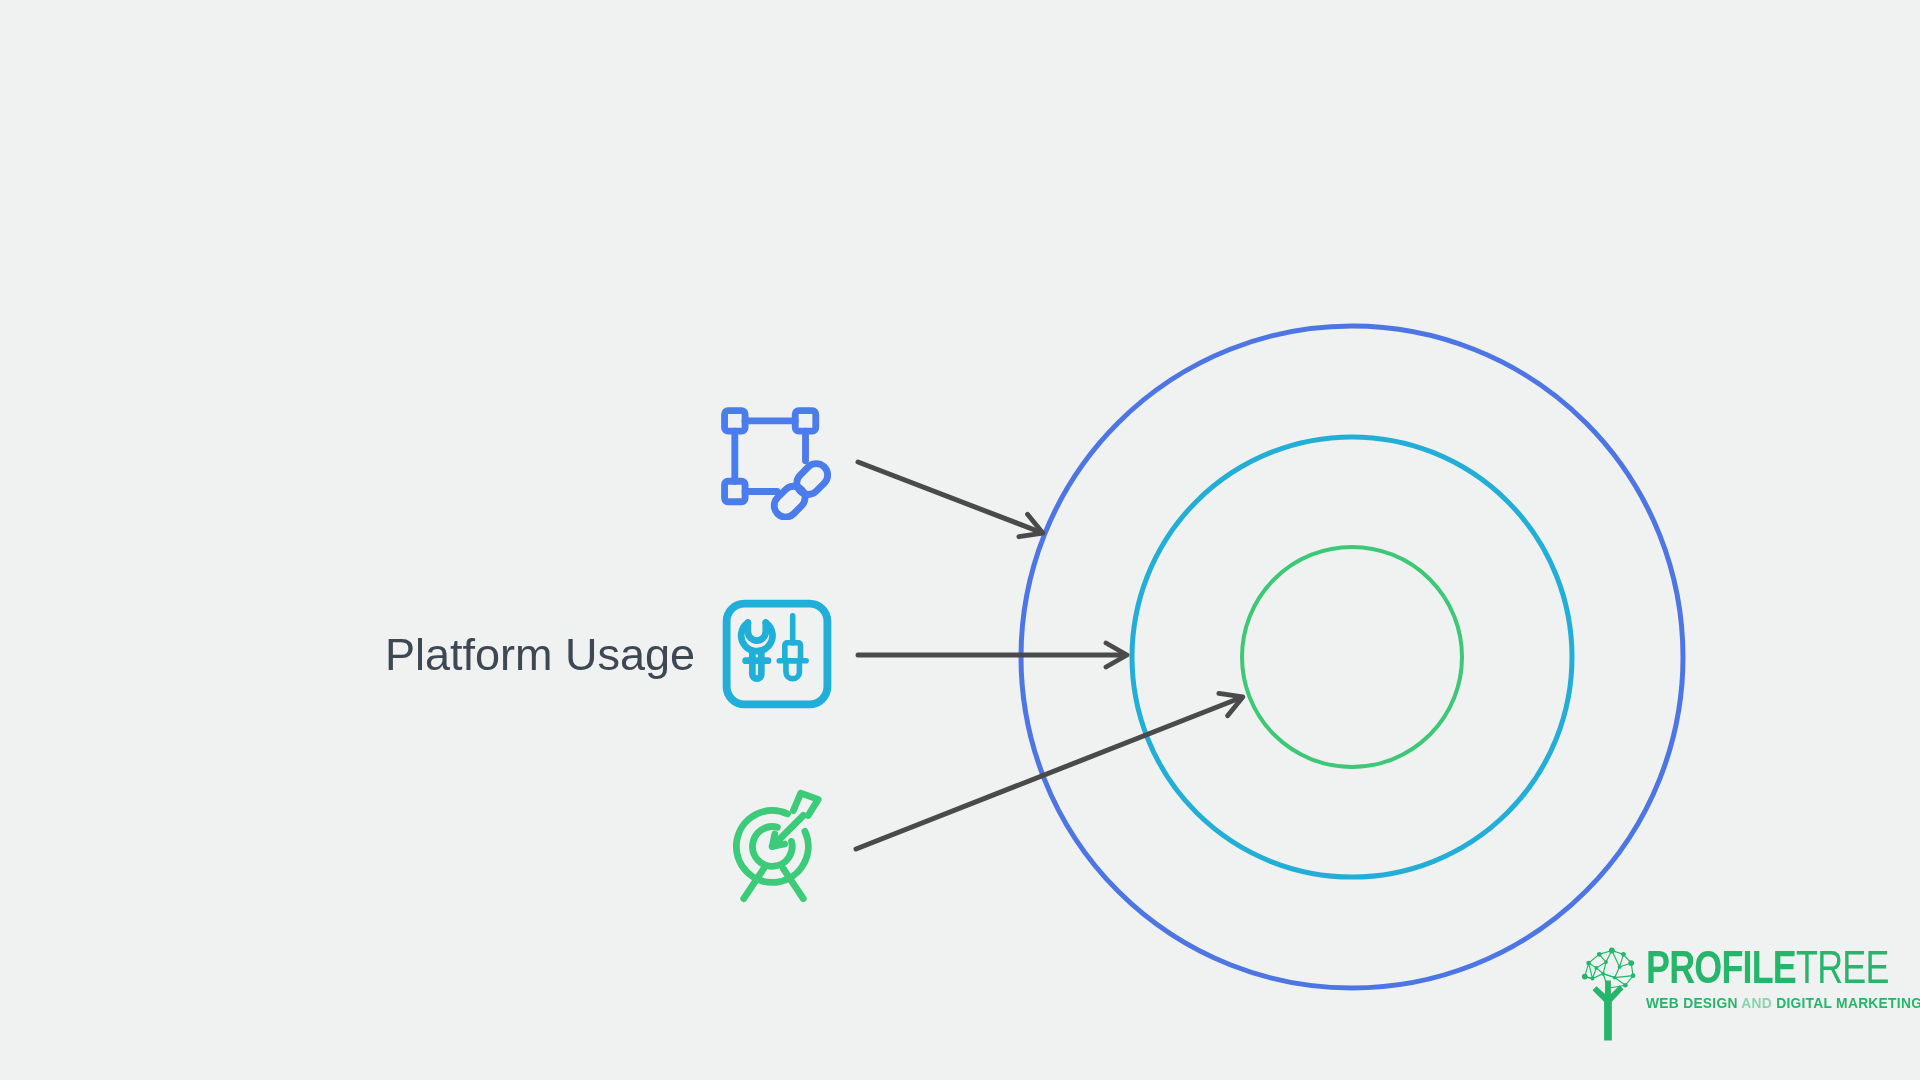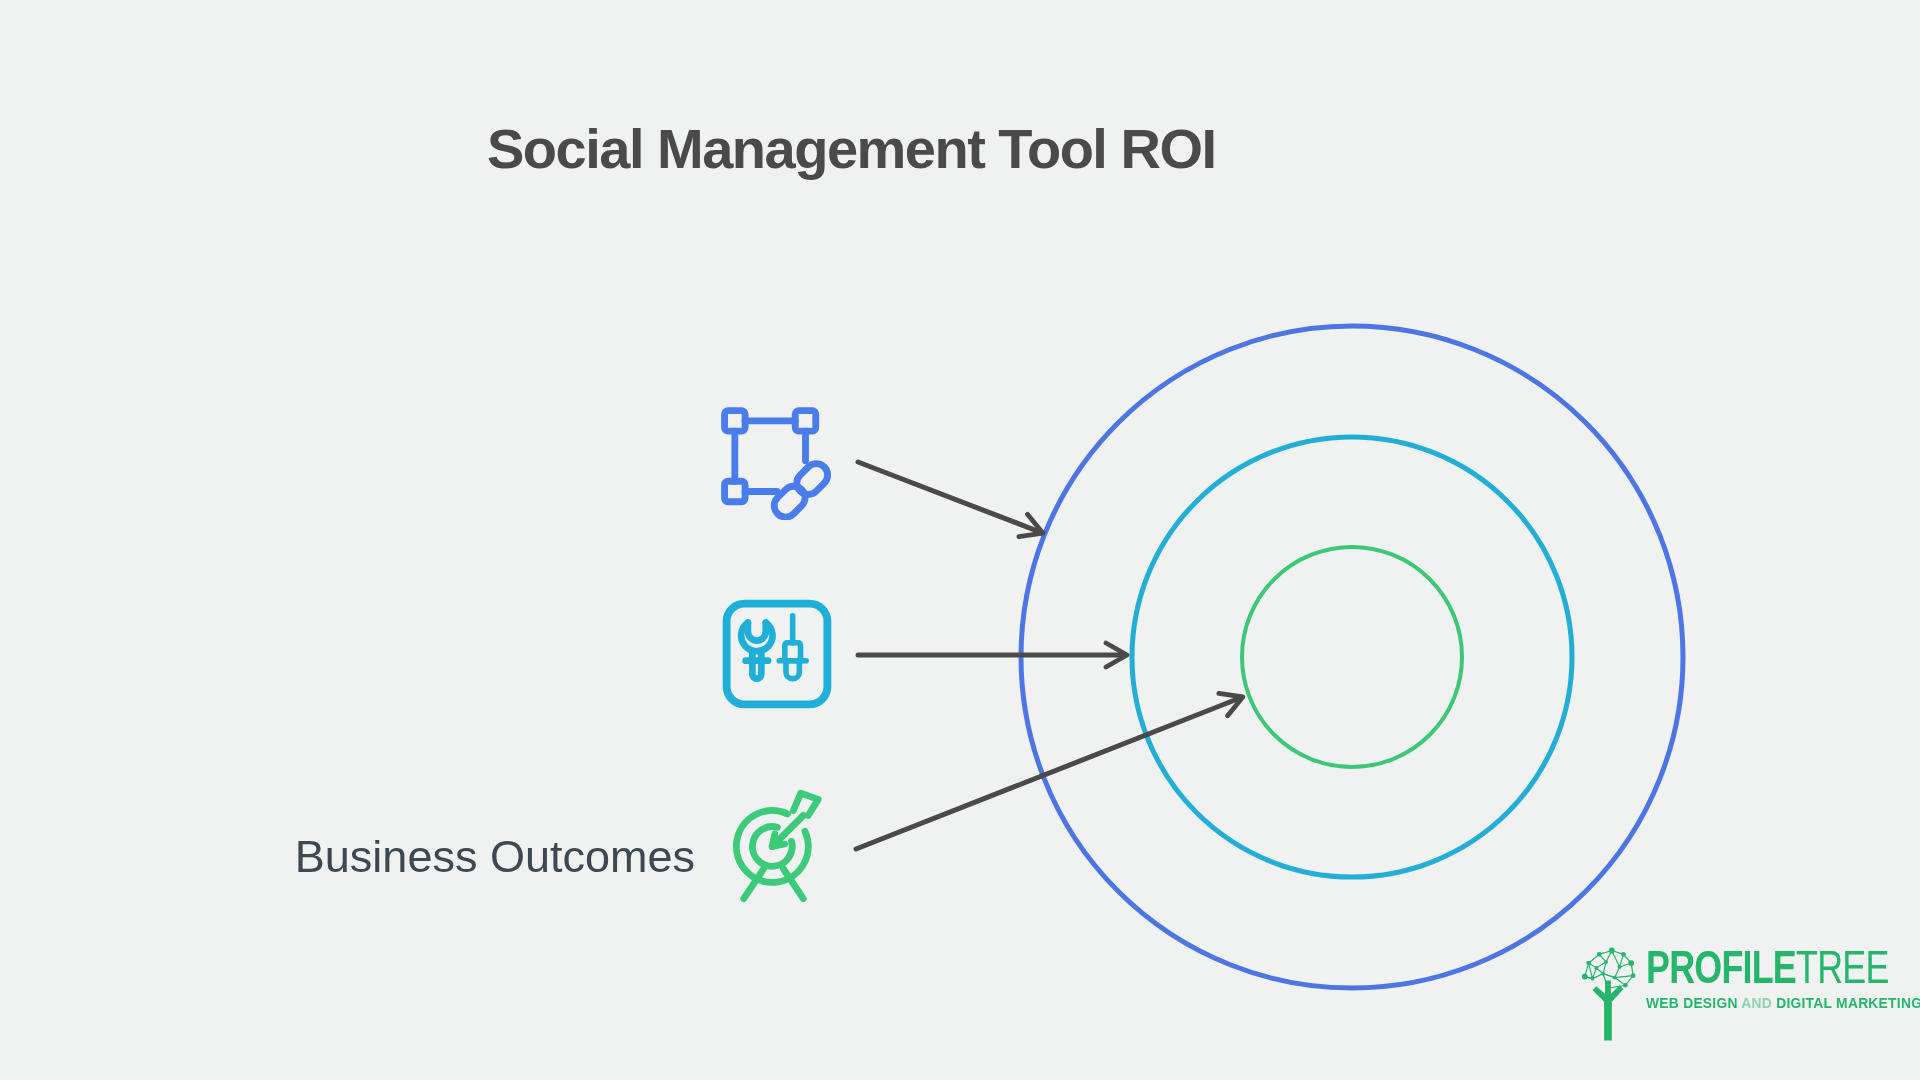--- a/index.html
+++ b/index.html
@@ -64,23 +64,22 @@
     transform:scaleX(0.92);
     transform-origin:left top;
     white-space:nowrap;
   }
 </style>
 </head>
 <body>
 
 <div class="stage">
 
-  <h1 class="title">Social Management Tool ROI</h1>
 
-  <div class="row-label lbl-3">Business Outcomes</div>
+  <div class="row-label lbl-2">Platform Usage</div>
 
   <svg class="icon icon-1" viewBox="0 0 100 100">
     <g fill="none" stroke="#4a7ceb" stroke-width="6" stroke-linecap="round" stroke-linejoin="round">
       <rect x="4" y="4" width="18" height="18" rx="3"></rect>
       <rect x="66" y="4" width="18" height="18" rx="3"></rect>
       <rect x="4" y="66" width="18" height="18" rx="3"></rect>
       <path d="M22 13 H66"></path>
       <path d="M13 22 V66"></path>
       <path d="M22 75 H50"></path>
       <path d="M75 22 V48"></path>

